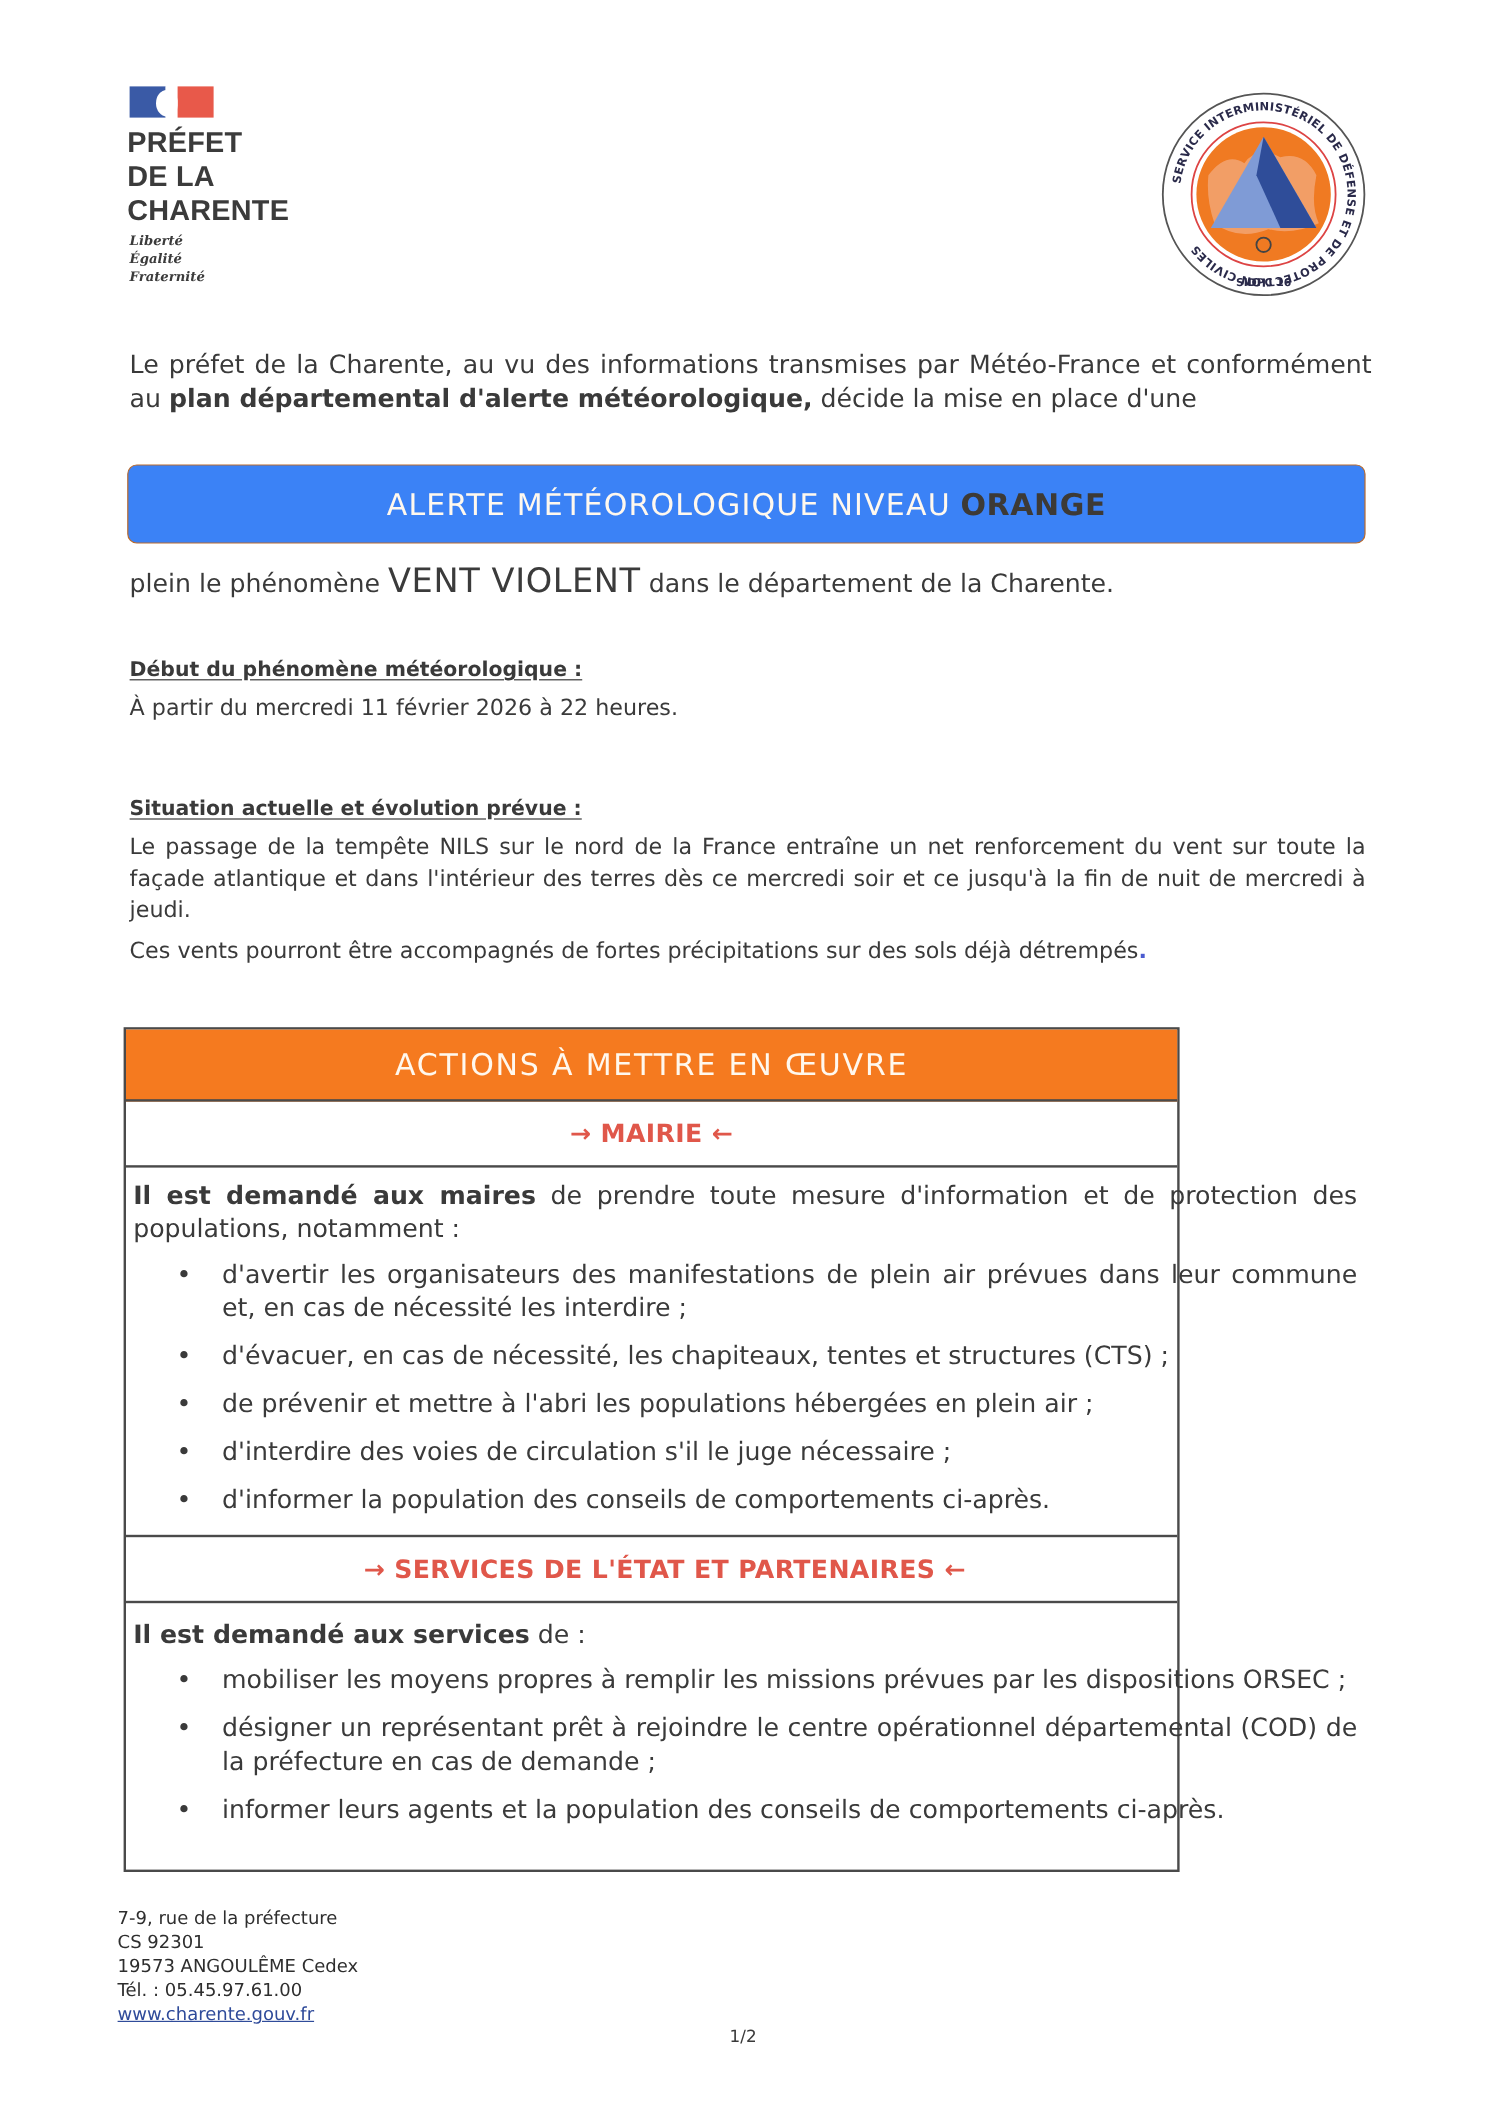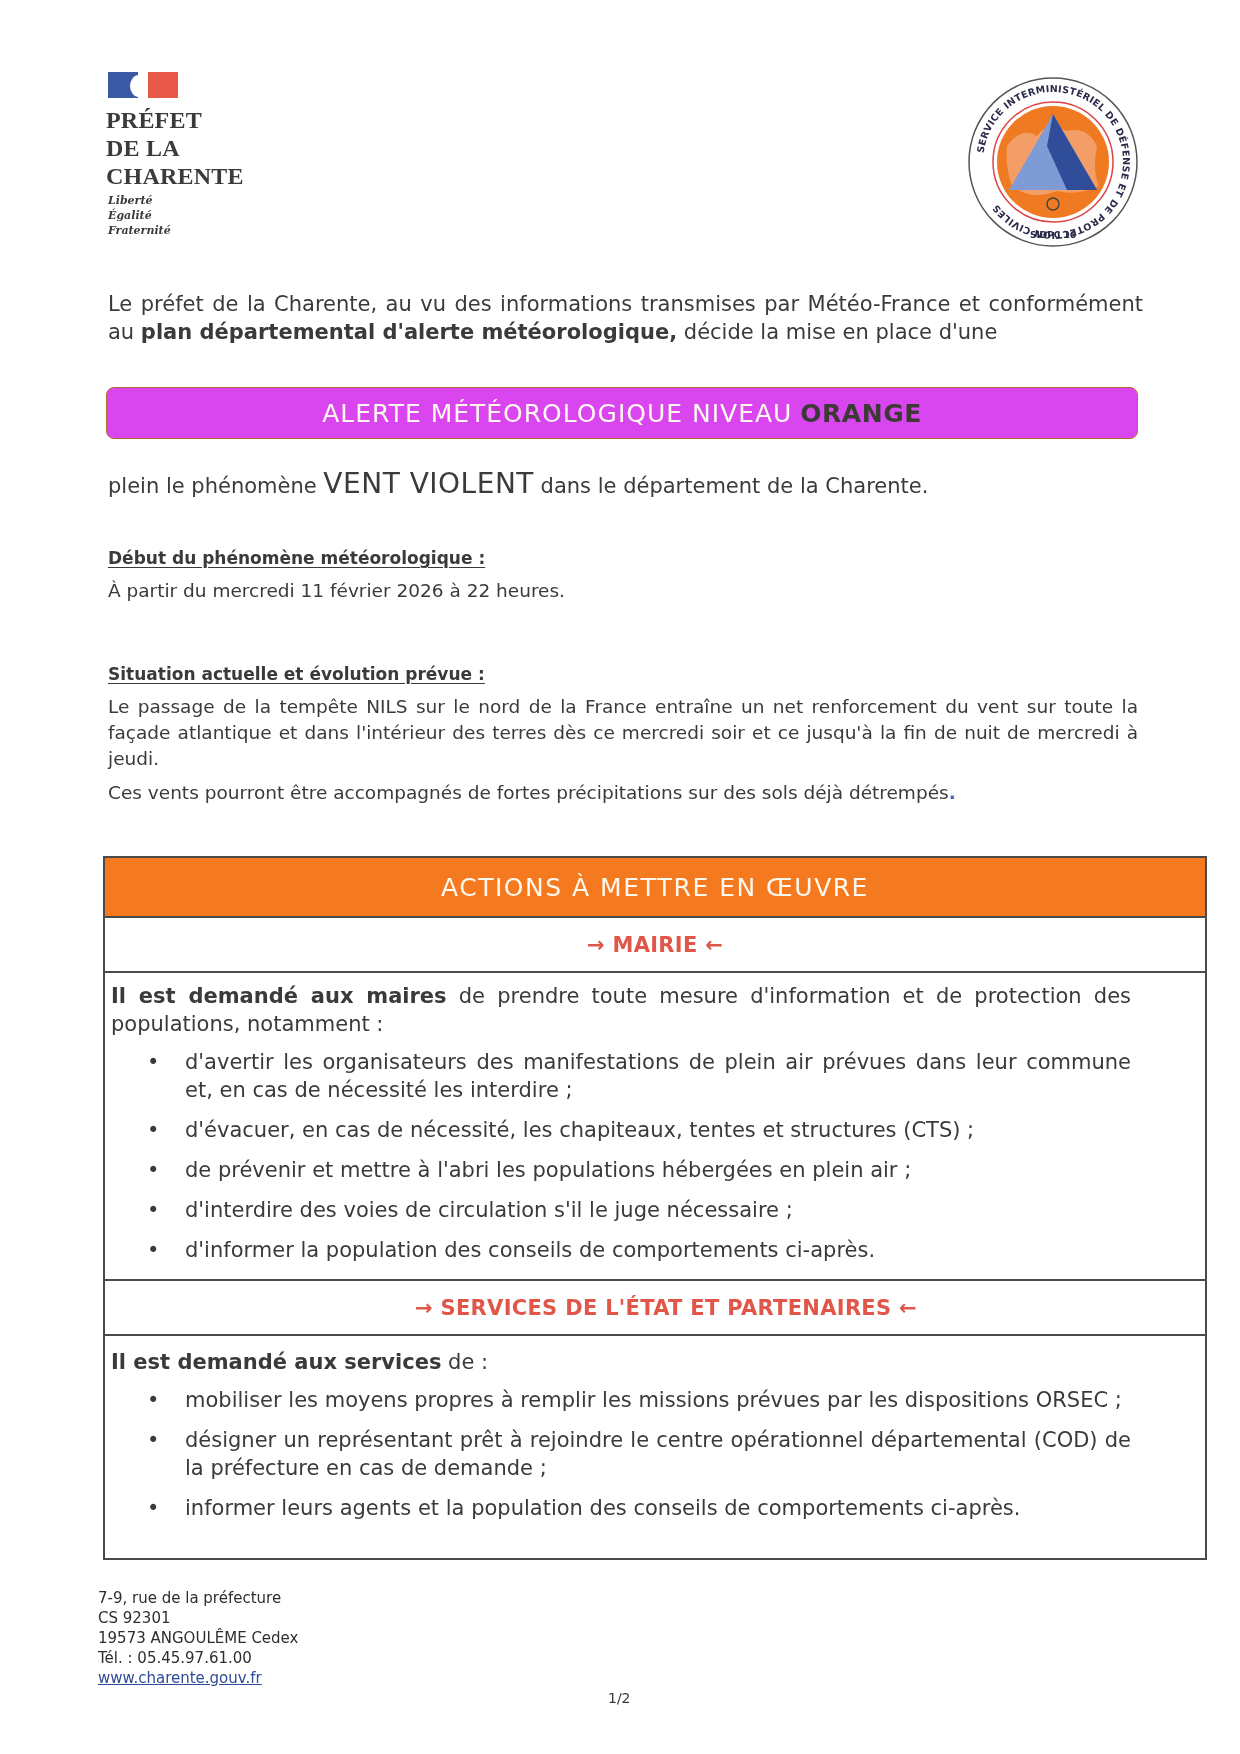--- a/index.html
+++ b/index.html
@@ -6,45 +6,45 @@
   html, body { width: 1240px; height: 1754px; background: #ffffff; }
   body { position: relative; font-family: "DejaVu Sans", sans-serif; color: #3a3a3a; overflow: hidden; }
 
   
   .marianne { position: absolute; left: 108px; top: 72px; width: 70px; height: 26px; }
   .marianne .blue { position: absolute; left: 0; top: 0; width: 30px; height: 26px; background: #3a5aa6; }
   .marianne .white { position: absolute; left: 30px; top: 0; width: 10px; height: 26px; background: #ffffff; }
   .marianne .red { position: absolute; left: 40px; top: 0; width: 30px; height: 26px; background: #e8594a; }
   .marianne .profile { position: absolute; left: 22px; top: 3px; width: 18px; height: 22px; background: #ffffff; border-radius: 50% 40% 40% 50%; }
 
-  .prefet-title { position: absolute; left: 106px; top: 106px; font-family: Liberation Serif, serif; font-weight: bold; font-size: 24px; line-height: 28px; color: #3b3b3b; letter-spacing: 0.2px; }
+  .prefet-title { position: absolute; left: 106px; top: 106px; font-family: Liberation Sans, sans-serif; font-weight: bold; font-size: 24px; line-height: 28px; color: #3b3b3b; letter-spacing: 0.2px; }
   .prefet-title div { white-space: nowrap; }
   .devise { position: absolute; left: 108px; top: 193px; font-family: "DejaVu Serif", serif; font-style: italic; font-weight: bold; font-size: 11px; line-height: 15px; color: #3b3b3b; }
 
   .sidpc-logo { position: absolute; left: 967px; top: 76px; width: 172px; height: 172px; }
 
   
   .p { position: absolute; left: 108px; width: 1035px; font-size: 21px; line-height: 28px; color: #3a3a3a; text-align: justify; }
   .intro { top: 290px; }
   .intro b { font-weight: bold; }
 
-  .alert-banner { position: absolute; left: 106px; top: 387px; width: 1032px; height: 52px; background: #d946ef; border: 1px solid #b86a2e; border-radius: 8px; display: flex; align-items: center; justify-content: center; }
+  .alert-banner { position: absolute; left: 106px; top: 387px; width: 1032px; height: 66px; background: #3b82f6; border: 1px solid #b86a2e; border-radius: 8px; display: flex; align-items: center; justify-content: center; }
   .alert-banner .txt { color: #fff8ee; font-size: 25px; letter-spacing: 1px; }
   .alert-banner .lvl { color: #3d3a36; font-weight: bold; font-size: 25px; letter-spacing: 0.5px; margin-left: 8px; }
 
   .phenom { position: absolute; left: 108px; top: 464px; font-size: 21px; line-height: 40px; color: #3a3a3a; white-space: nowrap; }
   .phenom .big { font-weight: normal; font-size: 28px; color: #3b3b3b; letter-spacing: 0.5px; }
 
   .section-title { position: absolute; left: 108px; font-size: 17px; font-weight: bold; color: #3a3a3a; text-decoration: underline; text-underline-offset: 3px; }
   .p2 { position: absolute; left: 108px; width: 1030px; font-size: 18.5px; line-height: 26px; color: #3a3a3a; text-align: justify; }
 
   .dot-blue { color: #4b5bd0; font-weight: bold; }
 
   
-  .actions { position: absolute; left: 103px; top: 856px; width: 1104px; height: 704px; border: 2px solid #4a4a4a; }
+  .actions { position: absolute; left: 103px; top: 856px; width: 880px; height: 704px; border: 2px solid #4a4a4a; }
   .act-head { position: absolute; left: 0; top: 0; width: 100%; height: 60px; background: #f57a1f; border-bottom: 2px solid #4a4a4a; display: flex; align-items: center; justify-content: center; }
   .act-head span { color: #fff8ee; font-size: 25px; letter-spacing: 1.5px; }
   .sub-head { position: absolute; left: 0; width: 100%; height: 55px; border-bottom: 2px solid #4a4a4a; display: flex; align-items: center; justify-content: center; }
   .sub-head span { color: #e0574a; font-weight: bold; font-size: 21px; letter-spacing: 0.3px; }
   .sub-head.first { top: 60px; }
   .sub-head.second { top: 421px; border-top: 2px solid #4a4a4a; height: 57px; padding-left: 22px; }
 
   .cell { position: absolute; left: 6px; width: 1020px; font-size: 21px; line-height: 28px; color: #3a3a3a; }
   .cell .lead { text-align: justify; }
   .cell .lead b { font-weight: bold; }

